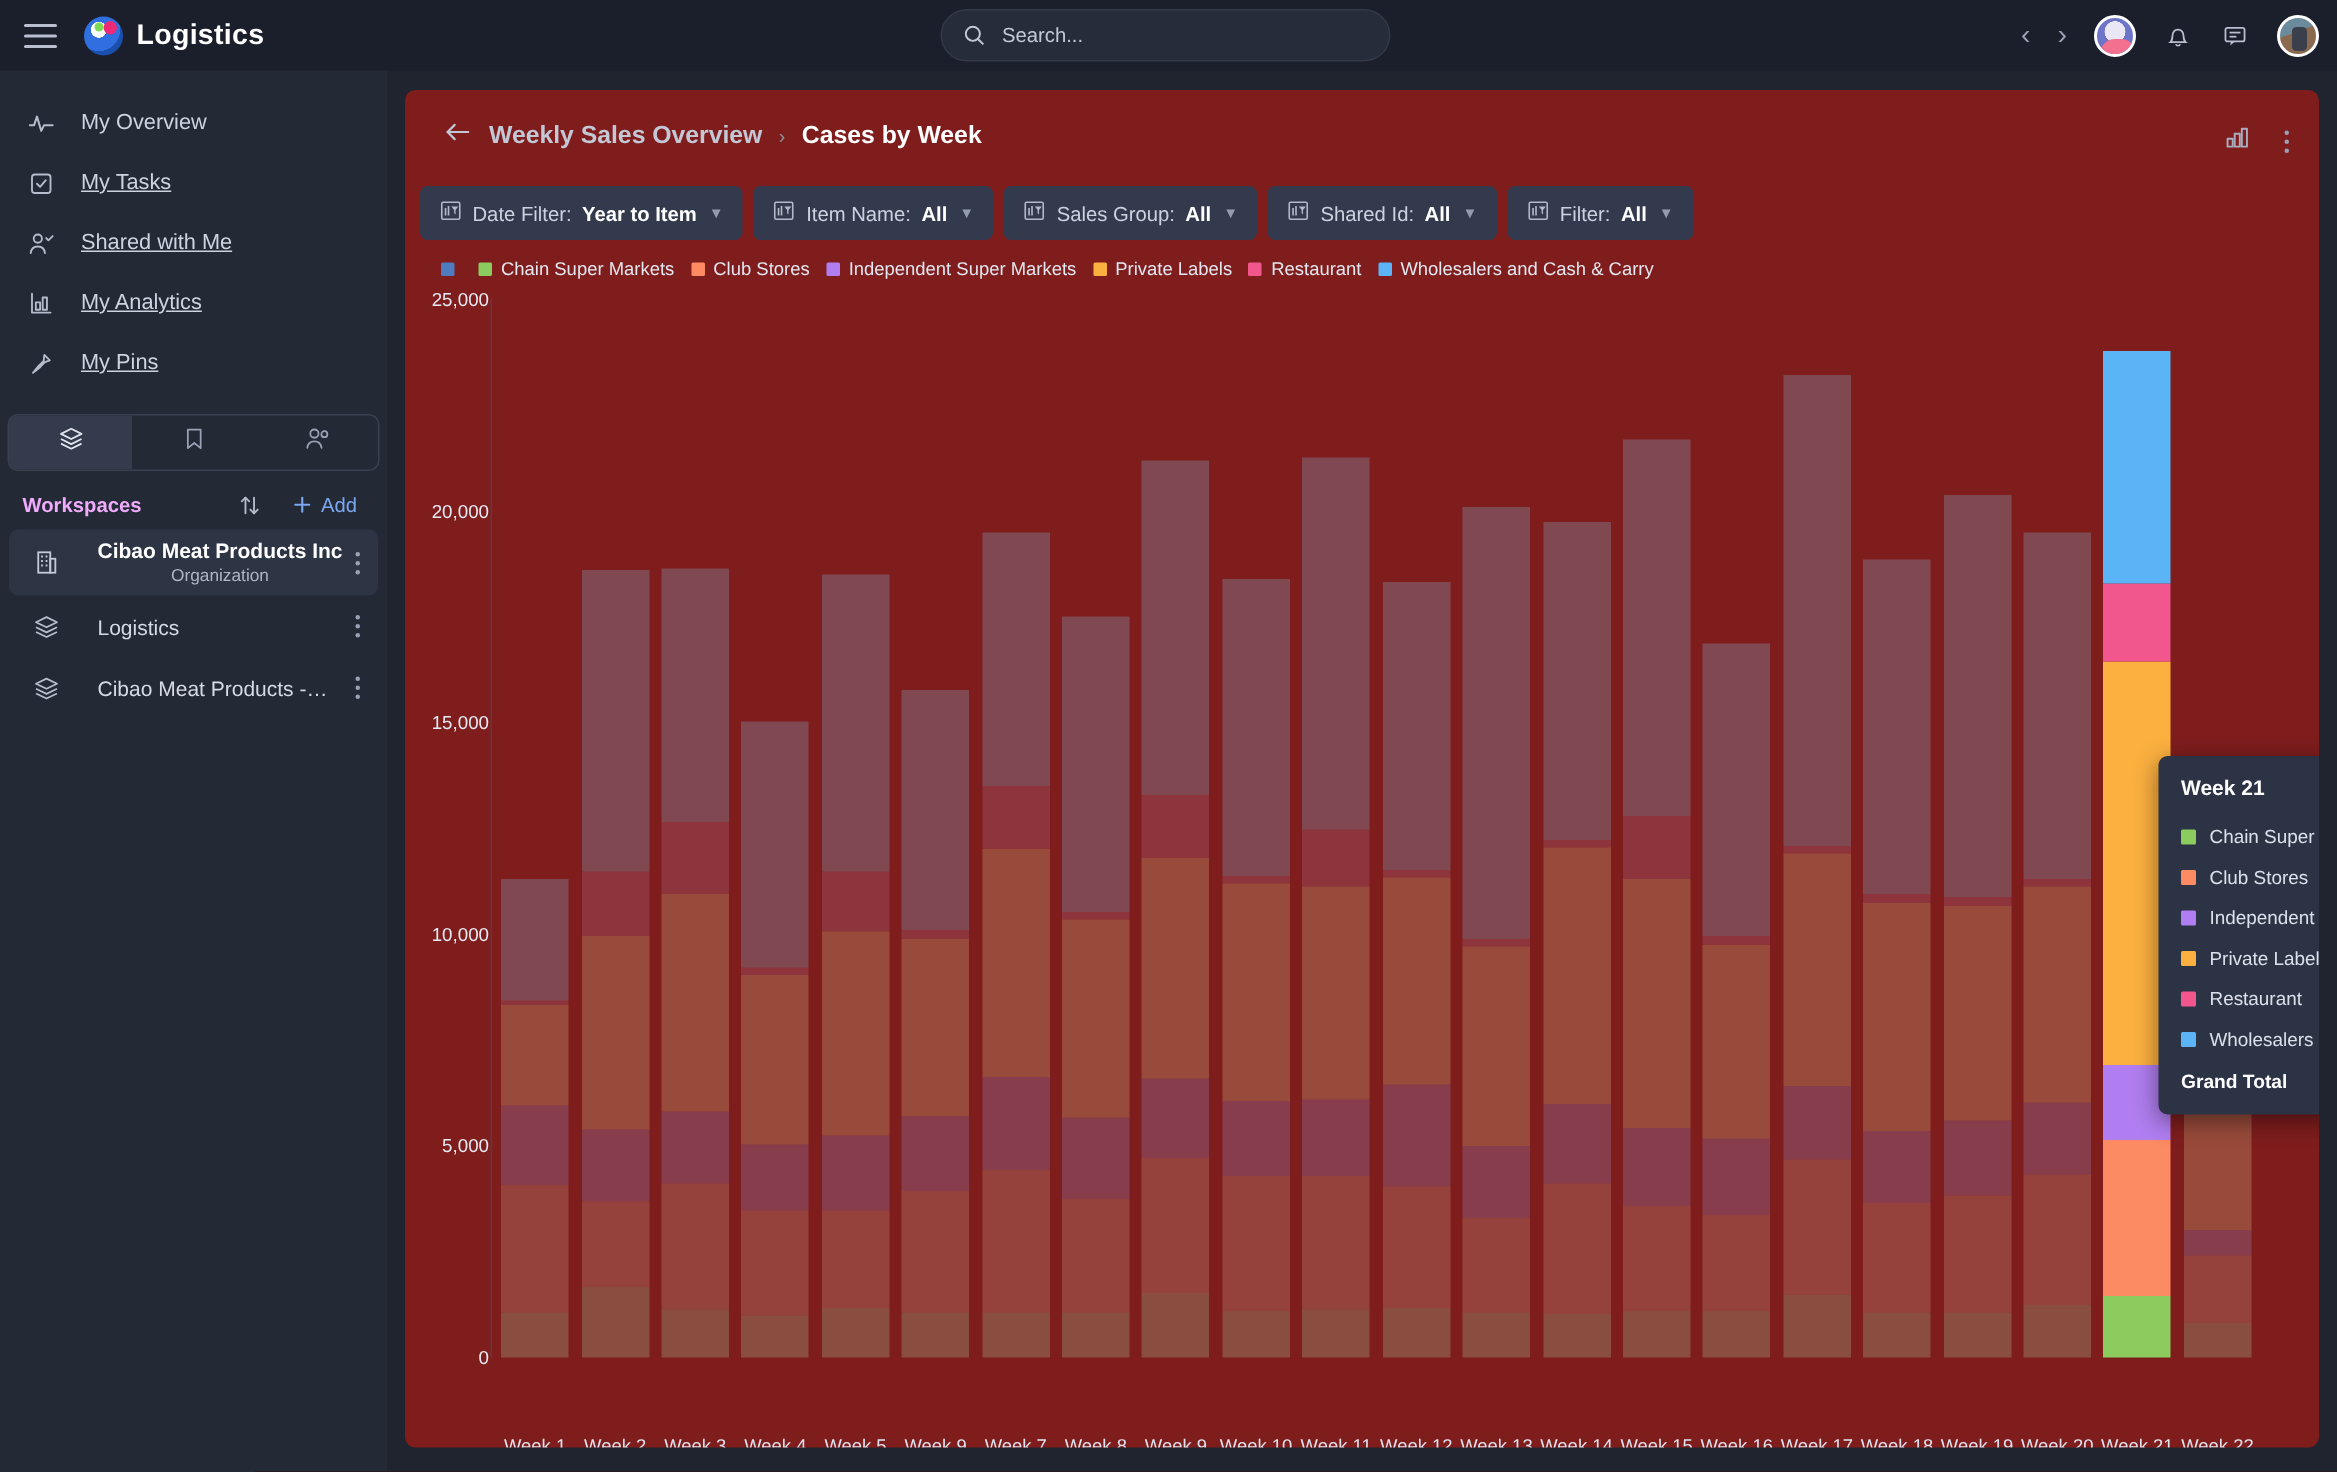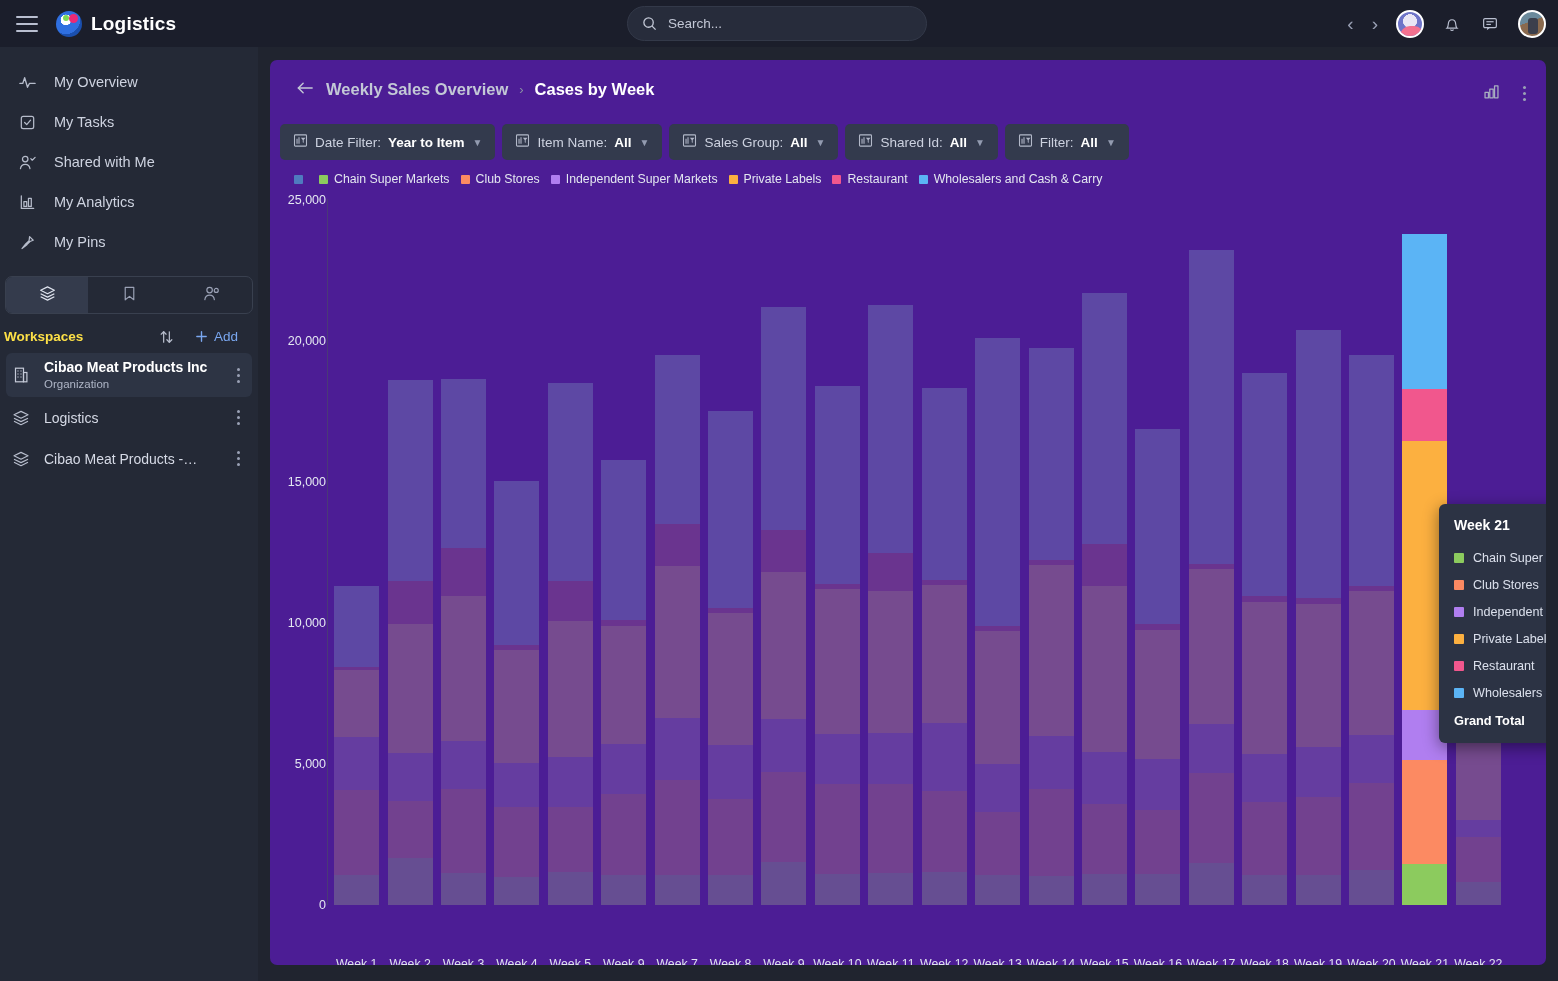--- a/index.html
+++ b/index.html
@@ -79,61 +79,61 @@
     position: absolute; left: 0; top: 47px;
     width: 258px; height: 934px;
     background: #242936;
   }
   .nav-item {
     display: flex; align-items: center; gap: 16px;
     height: 40px; padding-left: 17px; cursor: pointer;
     color: #ced3e0; font-size: 14.5px;
   }
   .nav-item:first-child { margin-top: 15px; }
-  .nav-item + .nav-item { margin-top: 0; }
+  .nav-item + .nav-item { margin-top: 0; text-decoration: underline; }
   .nav-list .nav-item { margin-bottom: 0; height: 40px; }
   .nav-icon { width: 21px; height: 21px; display: flex; align-items: center; justify-content: center; color: #b6bccb; }
   .tabbar {
     position: absolute; left: 5px; top: 229px;
     width: 248px; height: 38px;
     border: 1px solid #39404f; border-radius: 7px;
     display: flex; overflow: hidden;
   }
   .tabbar > div {
     flex: 1; display: flex; align-items: center; justify-content: center;
     color: #9aa1b5; cursor: pointer;
   }
   .tabbar > div.active { background: #343b4c; color: #dfe4ef; }
   .ws-head {
     position: absolute; left: 0; top: 275px; width: 258px; height: 28px;
     display: flex; align-items: center;
   }
-  .ws-title { color: #fde047; font-size: 13.5px; font-weight: bold; margin-left: 4px; }
+  .ws-title { color: #f0abfc; font-size: 13.5px; font-weight: bold; margin-left: 15px; }
   .ws-sort { margin-left: auto; color: #b6bccb; display: flex; align-items: center; }
   .ws-add { color: #7aa7f0; font-size: 13.5px; display: flex; align-items: center; gap: 5px; margin: 0 20px 0 18px; cursor: pointer; }
   .ws-list { position: absolute; left: 0; top: 306px; width: 258px; }
   .ws-item {
-    position: relative; display: flex; align-items: center; gap: 13px;
-    height: 41px; padding-left: 4px; margin: 0 6px 0 6px; border-radius: 6px;
-    color: #d6dae6; font-size: 14px; cursor: pointer;
+    position: relative; display: flex; align-items: center; gap: 24px;
+    height: 41px; padding-left: 14px; margin: 0 6px 0 6px; border-radius: 6px;
+    color: #d6dae6; font-size: 14px; cursor: pointer; text-align: center;
   }
   .ws-item.sel { background: #2d3444; height: 44px; }
   .ws-item .icn { width: 21px; display: flex; align-items: center; justify-content: center; color: #b6bccb; }
   .ws-item .txt { display: flex; flex-direction: column; line-height: 1.25; }
   .ws-item .t1 { color: #fff; font-size: 14px; font-weight: bold; }
   .ws-item .t2 { color: #aeb5c6; font-size: 11.5px; }
   .ws-item .t-plain { color: #d6dae6; font-size: 14px; }
   .kebab { position: absolute; right: 12px; color: #9aa1b5; font-size: 15px; letter-spacing: 0; line-height: 6px; text-align: center; cursor: pointer; }
   .kebab i { display: block; width: 3px; height: 3px; background: #9aa1b5; border-radius: 50%; margin: 3px auto; font-style: normal; }
 
   
   .panel {
     position: absolute; left: 270px; top: 60px;
     width: 1276px; height: 905px;
-    background: #4c1d95; border-radius: 7px;
+    background: #7f1d1d; border-radius: 7px;
     overflow: hidden;
   }
   .bcrumb {
     position: absolute; left: 26px; top: 20px;
     display: flex; align-items: center; gap: 11px;
     font-size: 16.5px; font-weight: bold;
   }
   .bc-back { color: #c3c8d6; font-size: 19px; cursor: pointer; line-height: 1; }
   .bc-1 { color: #c3c8d6; cursor: pointer; }
   .bc-sep { color: #8a91a4; font-weight: normal; font-size: 13px; }

